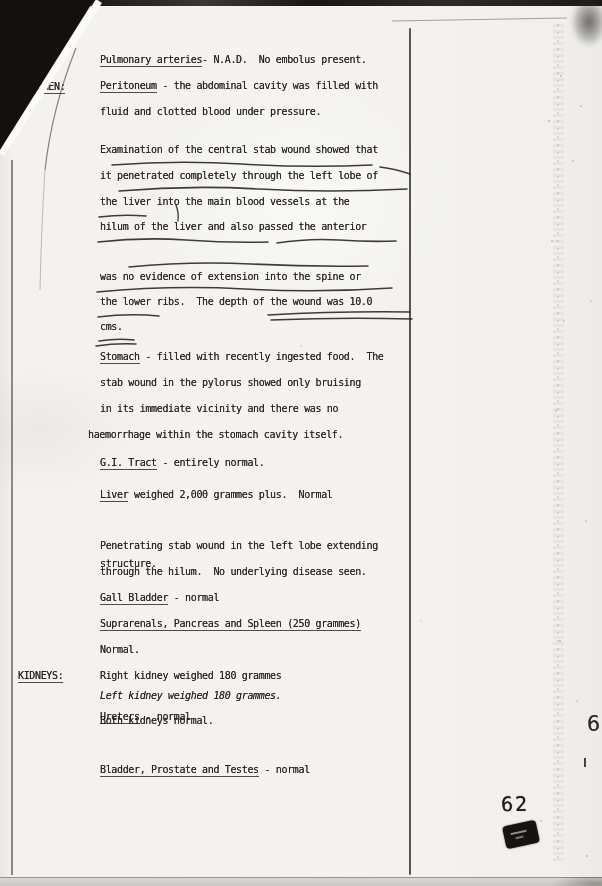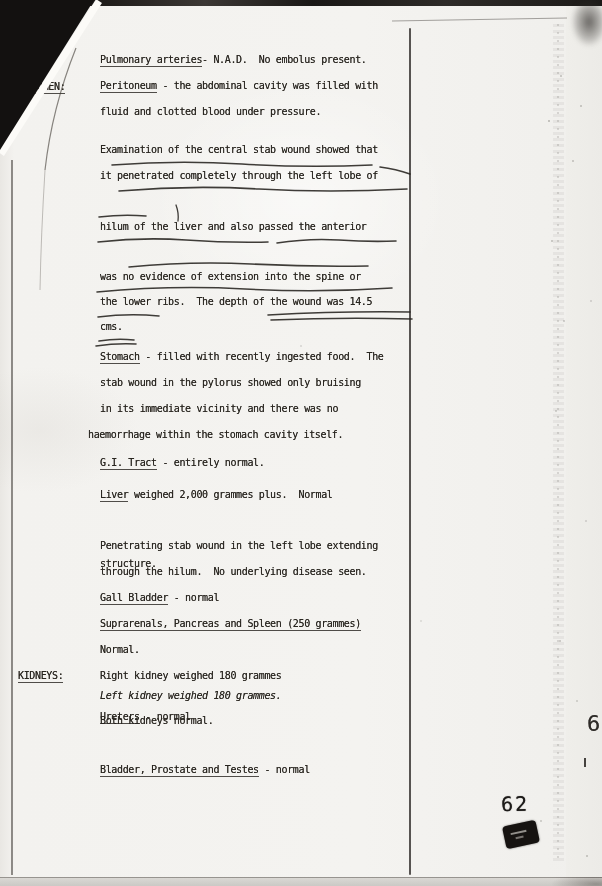--- a/index.html
+++ b/index.html
@@ -99,23 +99,24 @@
   <div class="vrule"></div>
 
   <div class="lines-host">
       <div class="line" style="left: 20px; top: 80px;"><span class="u">ABDOMEN:</span></div>
       <div class="line" style="left: 18px; top: 669px;"><span class="u">KIDNEYS:</span></div>
       <div class="line" style="left: 100px; top: 53px;"><span class="u">Pulmonary arteries</span><span>- N.A.D.  No embolus present.</span></div>
       <div class="line" style="left: 100px; top: 79px;"><span class="u">Peritoneum</span><span> - the abdominal cavity was filled with</span></div>
       <div class="line" style="left: 100px; top: 105px;"><span>fluid and clotted blood under pressure.</span></div>
       <div class="line" style="left: 100px; top: 169px;"><span>it penetrated completely through the left lobe of</span></div>
       <div class="line" style="left: 100px; top: 143px;"><span>Examination of the central stab wound showed that</span></div>
+      <div class="line" style="left: 100px; top: 195px;"><span>the liver into the main blood vessels at the</span></div>
       <div class="line" style="left: 100px; top: 220px;"><span>hilum of the liver and also passed the anterior</span></div>
       <div class="line" style="left: 100px; top: 270px;"><span>was no evidence of extension into the spine or</span></div>
-      <div class="line" style="left: 100px; top: 295px;"><span>the lower ribs.  The depth of the wound was 14.5</span></div>
+      <div class="line" style="left: 100px; top: 295px;"><span>the lower ribs.  The depth of the wound was 10.0</span></div>
       <div class="line" style="left: 100px; top: 320px;"><span>cms.</span></div>
       <div class="line" style="left: 100px; top: 350px;"><span class="u">Stomach</span><span> - filled with recently ingested food.  The</span></div>
       <div class="line" style="left: 100px; top: 376px;"><span>stab wound in the pylorus showed only bruising</span></div>
       <div class="line" style="left: 100px; top: 402px;"><span>in its immediate vicinity and there was no</span></div>
       <div class="line" style="left: 88px; top: 428px;"><span>haemorrhage within the stomach cavity itself.</span></div>
       <div class="line" style="left: 100px; top: 456px;"><span class="u">G.I. Tract</span><span> - entirely normal.</span></div>
       <div class="line" style="left: 100px; top: 488px;"><span class="u">Liver</span><span> weighed 2,000 grammes plus.  Normal</span></div>
       <div class="line" style="left: 100px; top: 513px; margin-top: 44px;"><span>structure.</span></div>
       <div class="line" style="left: 100px; top: 539px;"><span>Penetrating stab wound in the left lobe extending</span></div>
       <div class="line" style="left: 100px; top: 565px;"><span>through the hilum.  No underlying disease seen.</span></div>

